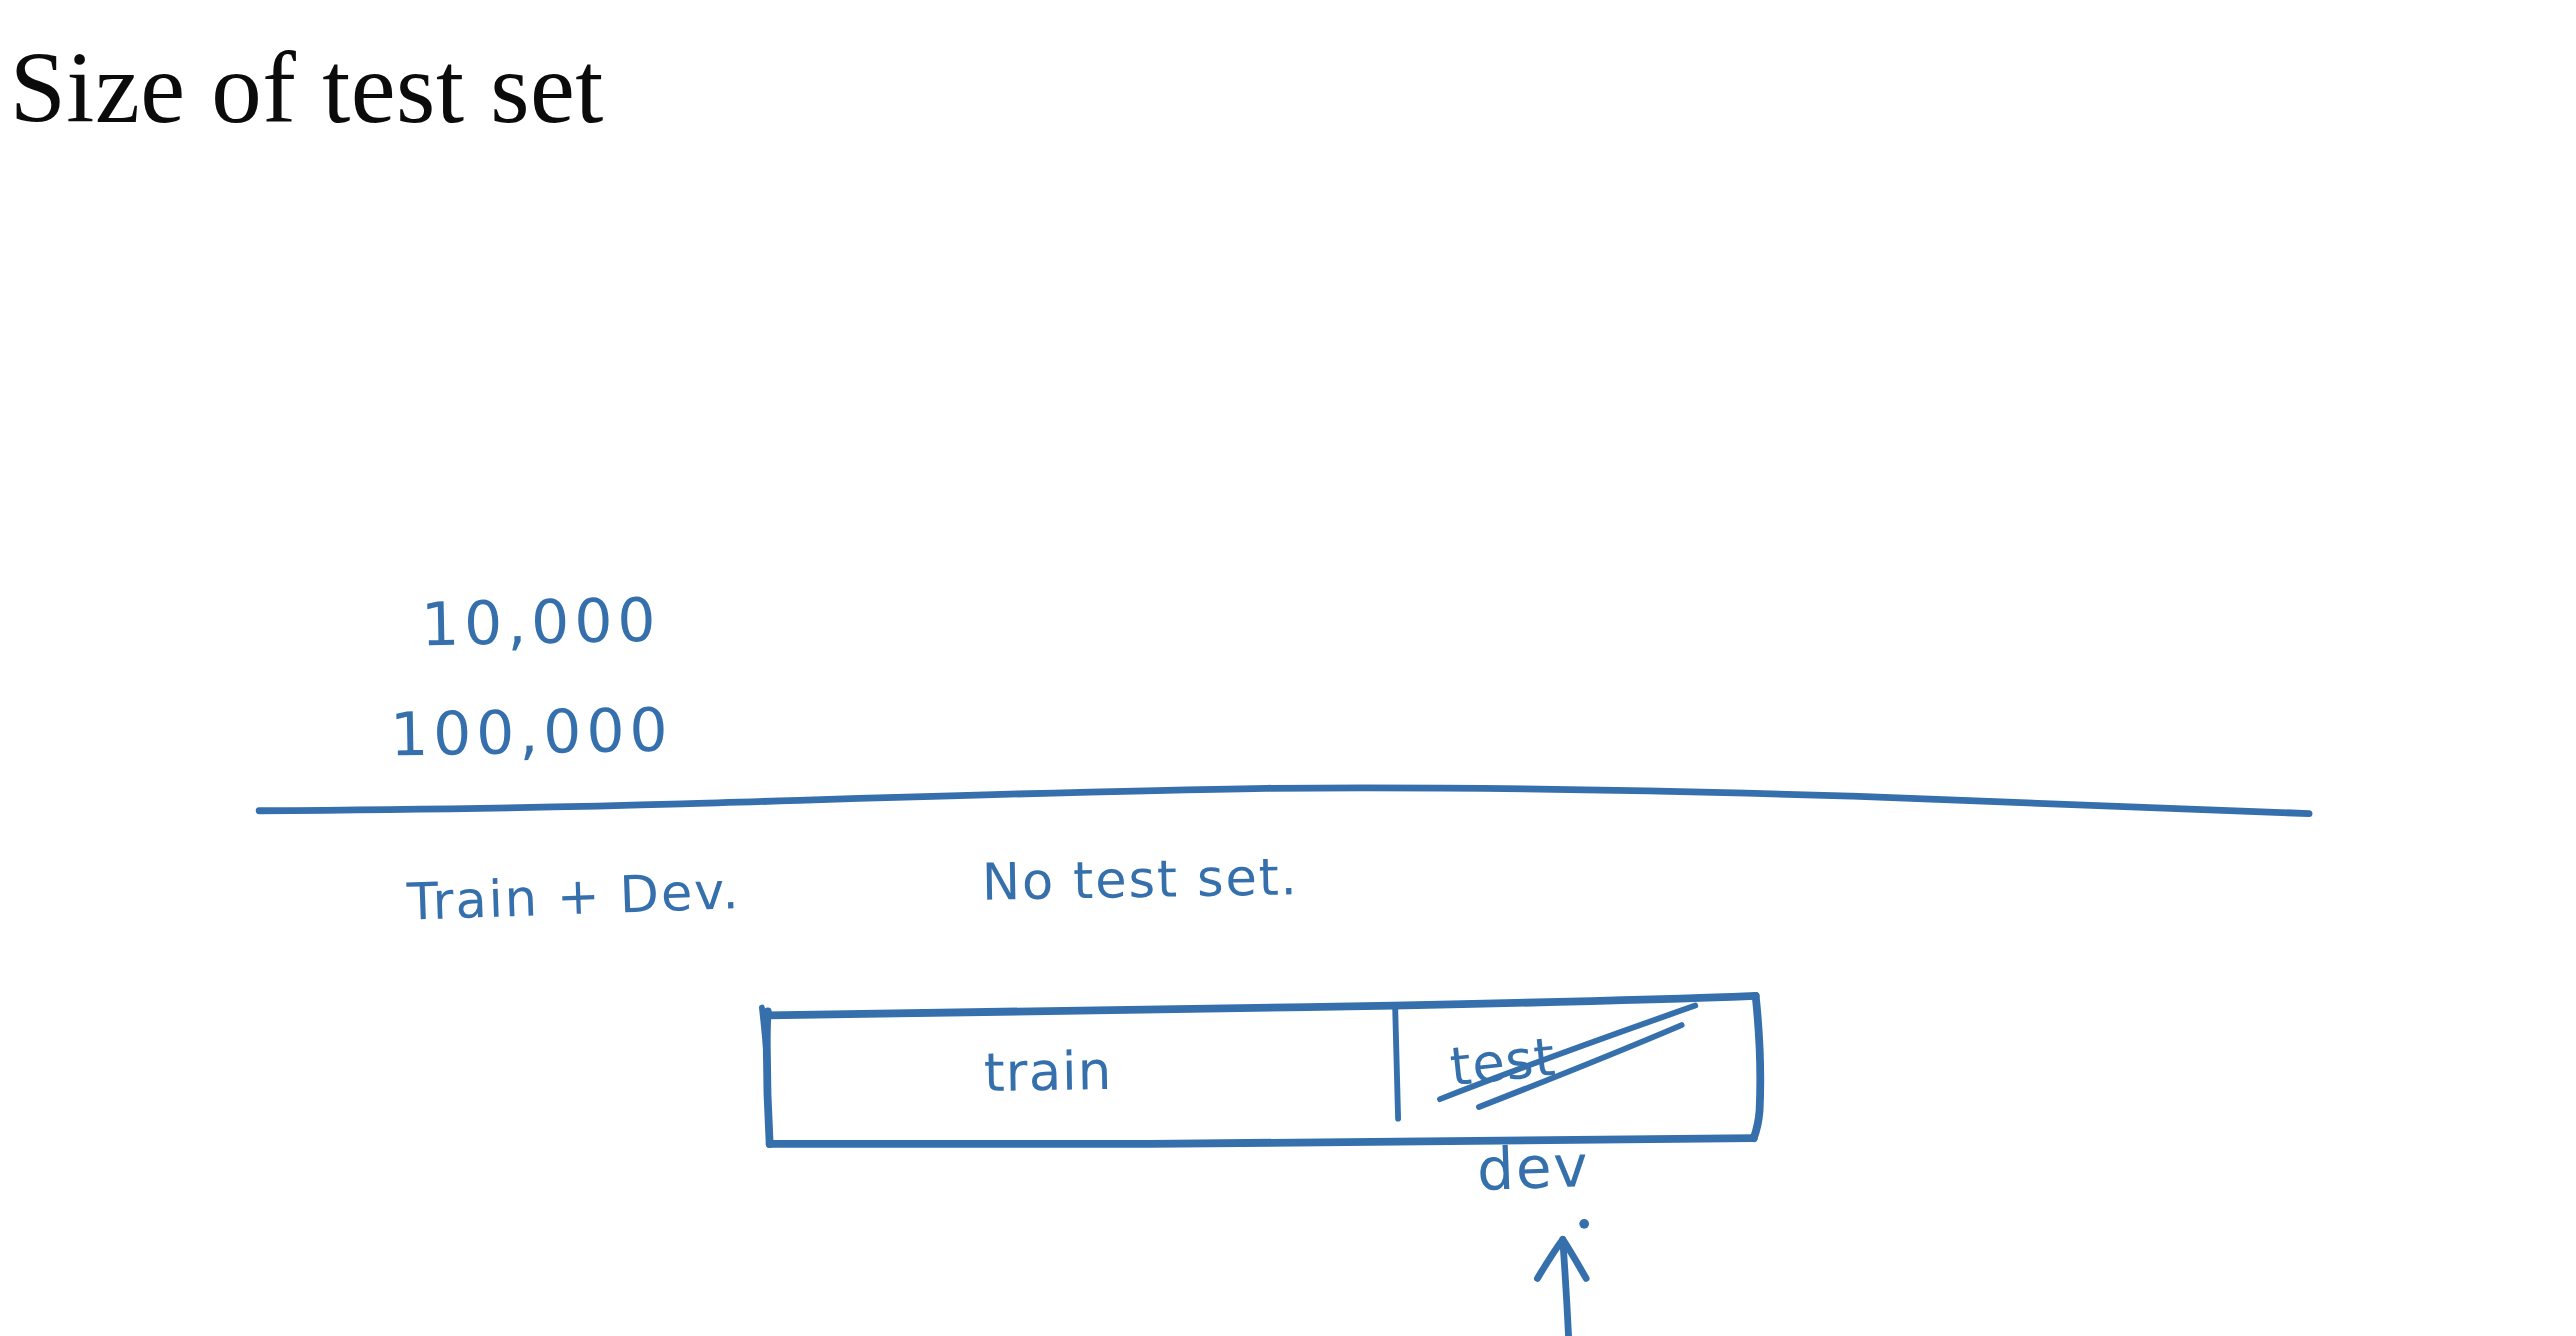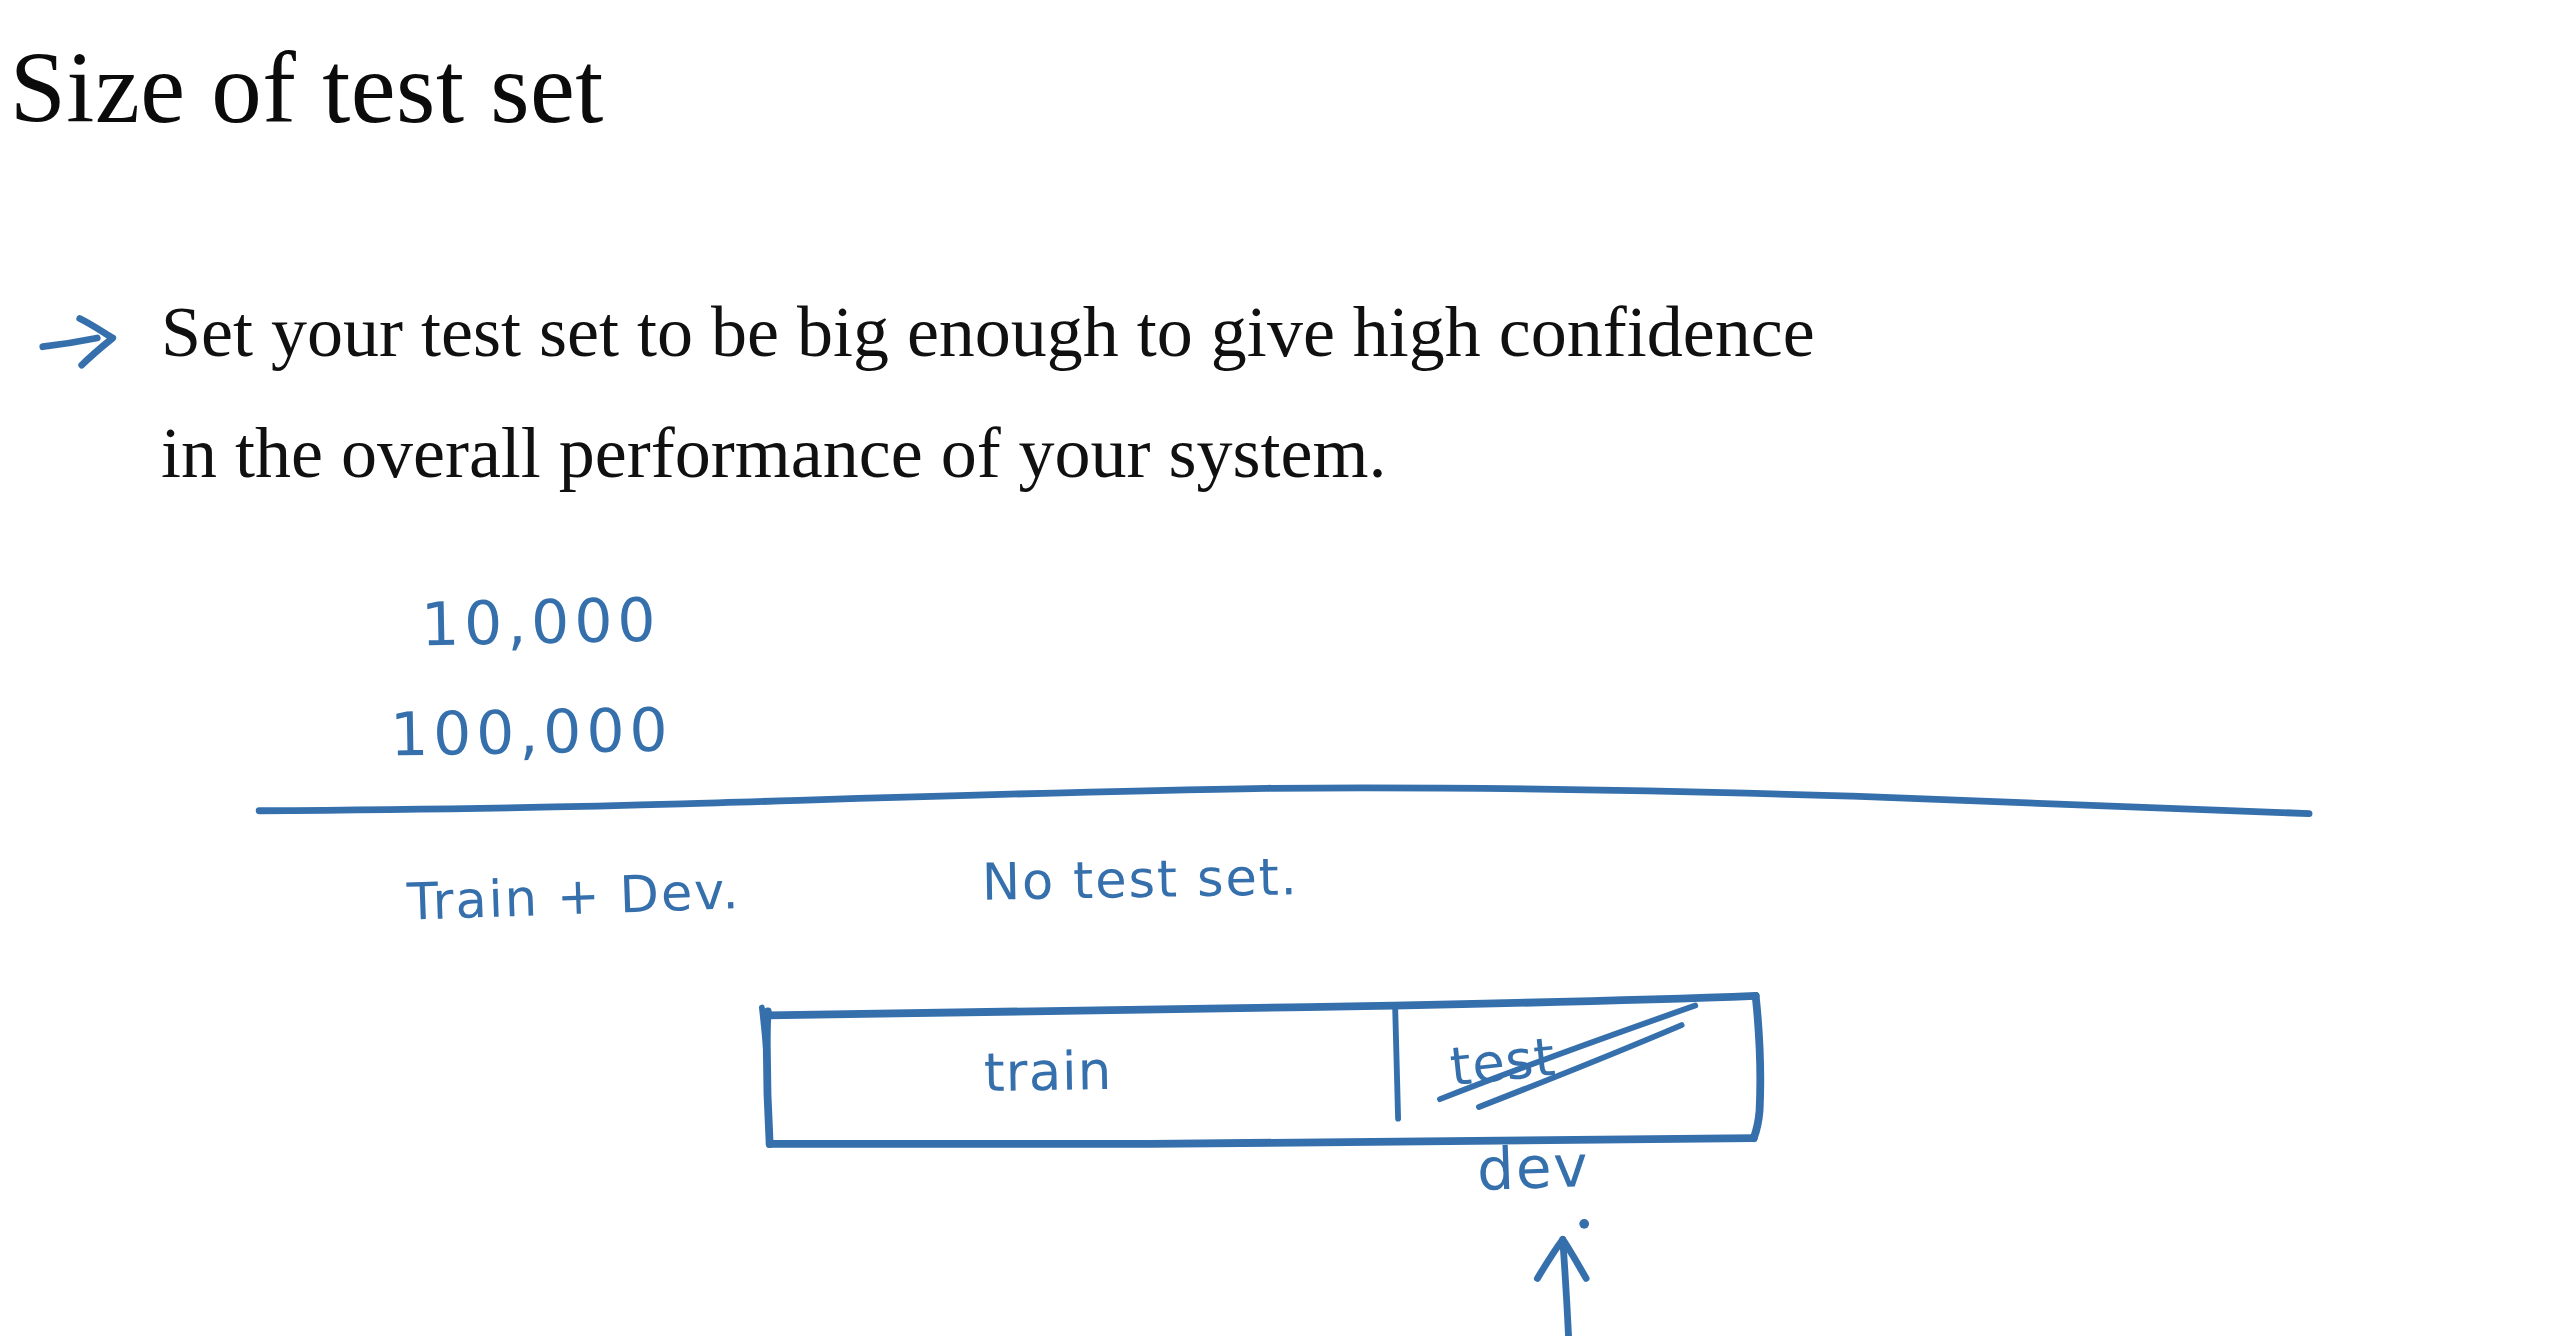--- a/index.html
+++ b/index.html
@@ -155,32 +155,20 @@
     transform: rotate(-2deg);
   }
 </style>
 </head>
 <body>
 
 <div id="slide">
 
   <div id="slide-title">Size of test set</div>
 
-  <div id="bullet-block">
-    <div class="bullet-row">
-
-      <svg id="bullet-arrow-icon" viewBox="0 0 105 70">
-        <path class="hand-ink" d="M6 45 C22 43 42 40 62 36" stroke-width="8"></path>
-        <path class="hand-ink" d="M44 16 C56 22 68 30 78 36 C68 44 56 54 46 64" stroke-width="8"></path>
-      </svg>
-
-      <div id="bullet-line-1" class="bullet-text">Set your test set to be big enough to give high confidence</div>
-      <div id="bullet-line-2" class="bullet-text">in the overall performance of your system.</div>
-    </div>
-  </div>
 
   <div id="hw-number-10k" class="hand-text">10,000</div>
 
   <div id="hw-number-100k" class="hand-text">100,000</div>
 
   <div id="hw-train-dev" class="hand-text">Train + Dev.</div>
 
   <div id="hw-no-test-set" class="hand-text">No test set.</div>
 
   <div id="hw-train-box-label" class="hand-text">train</div>

